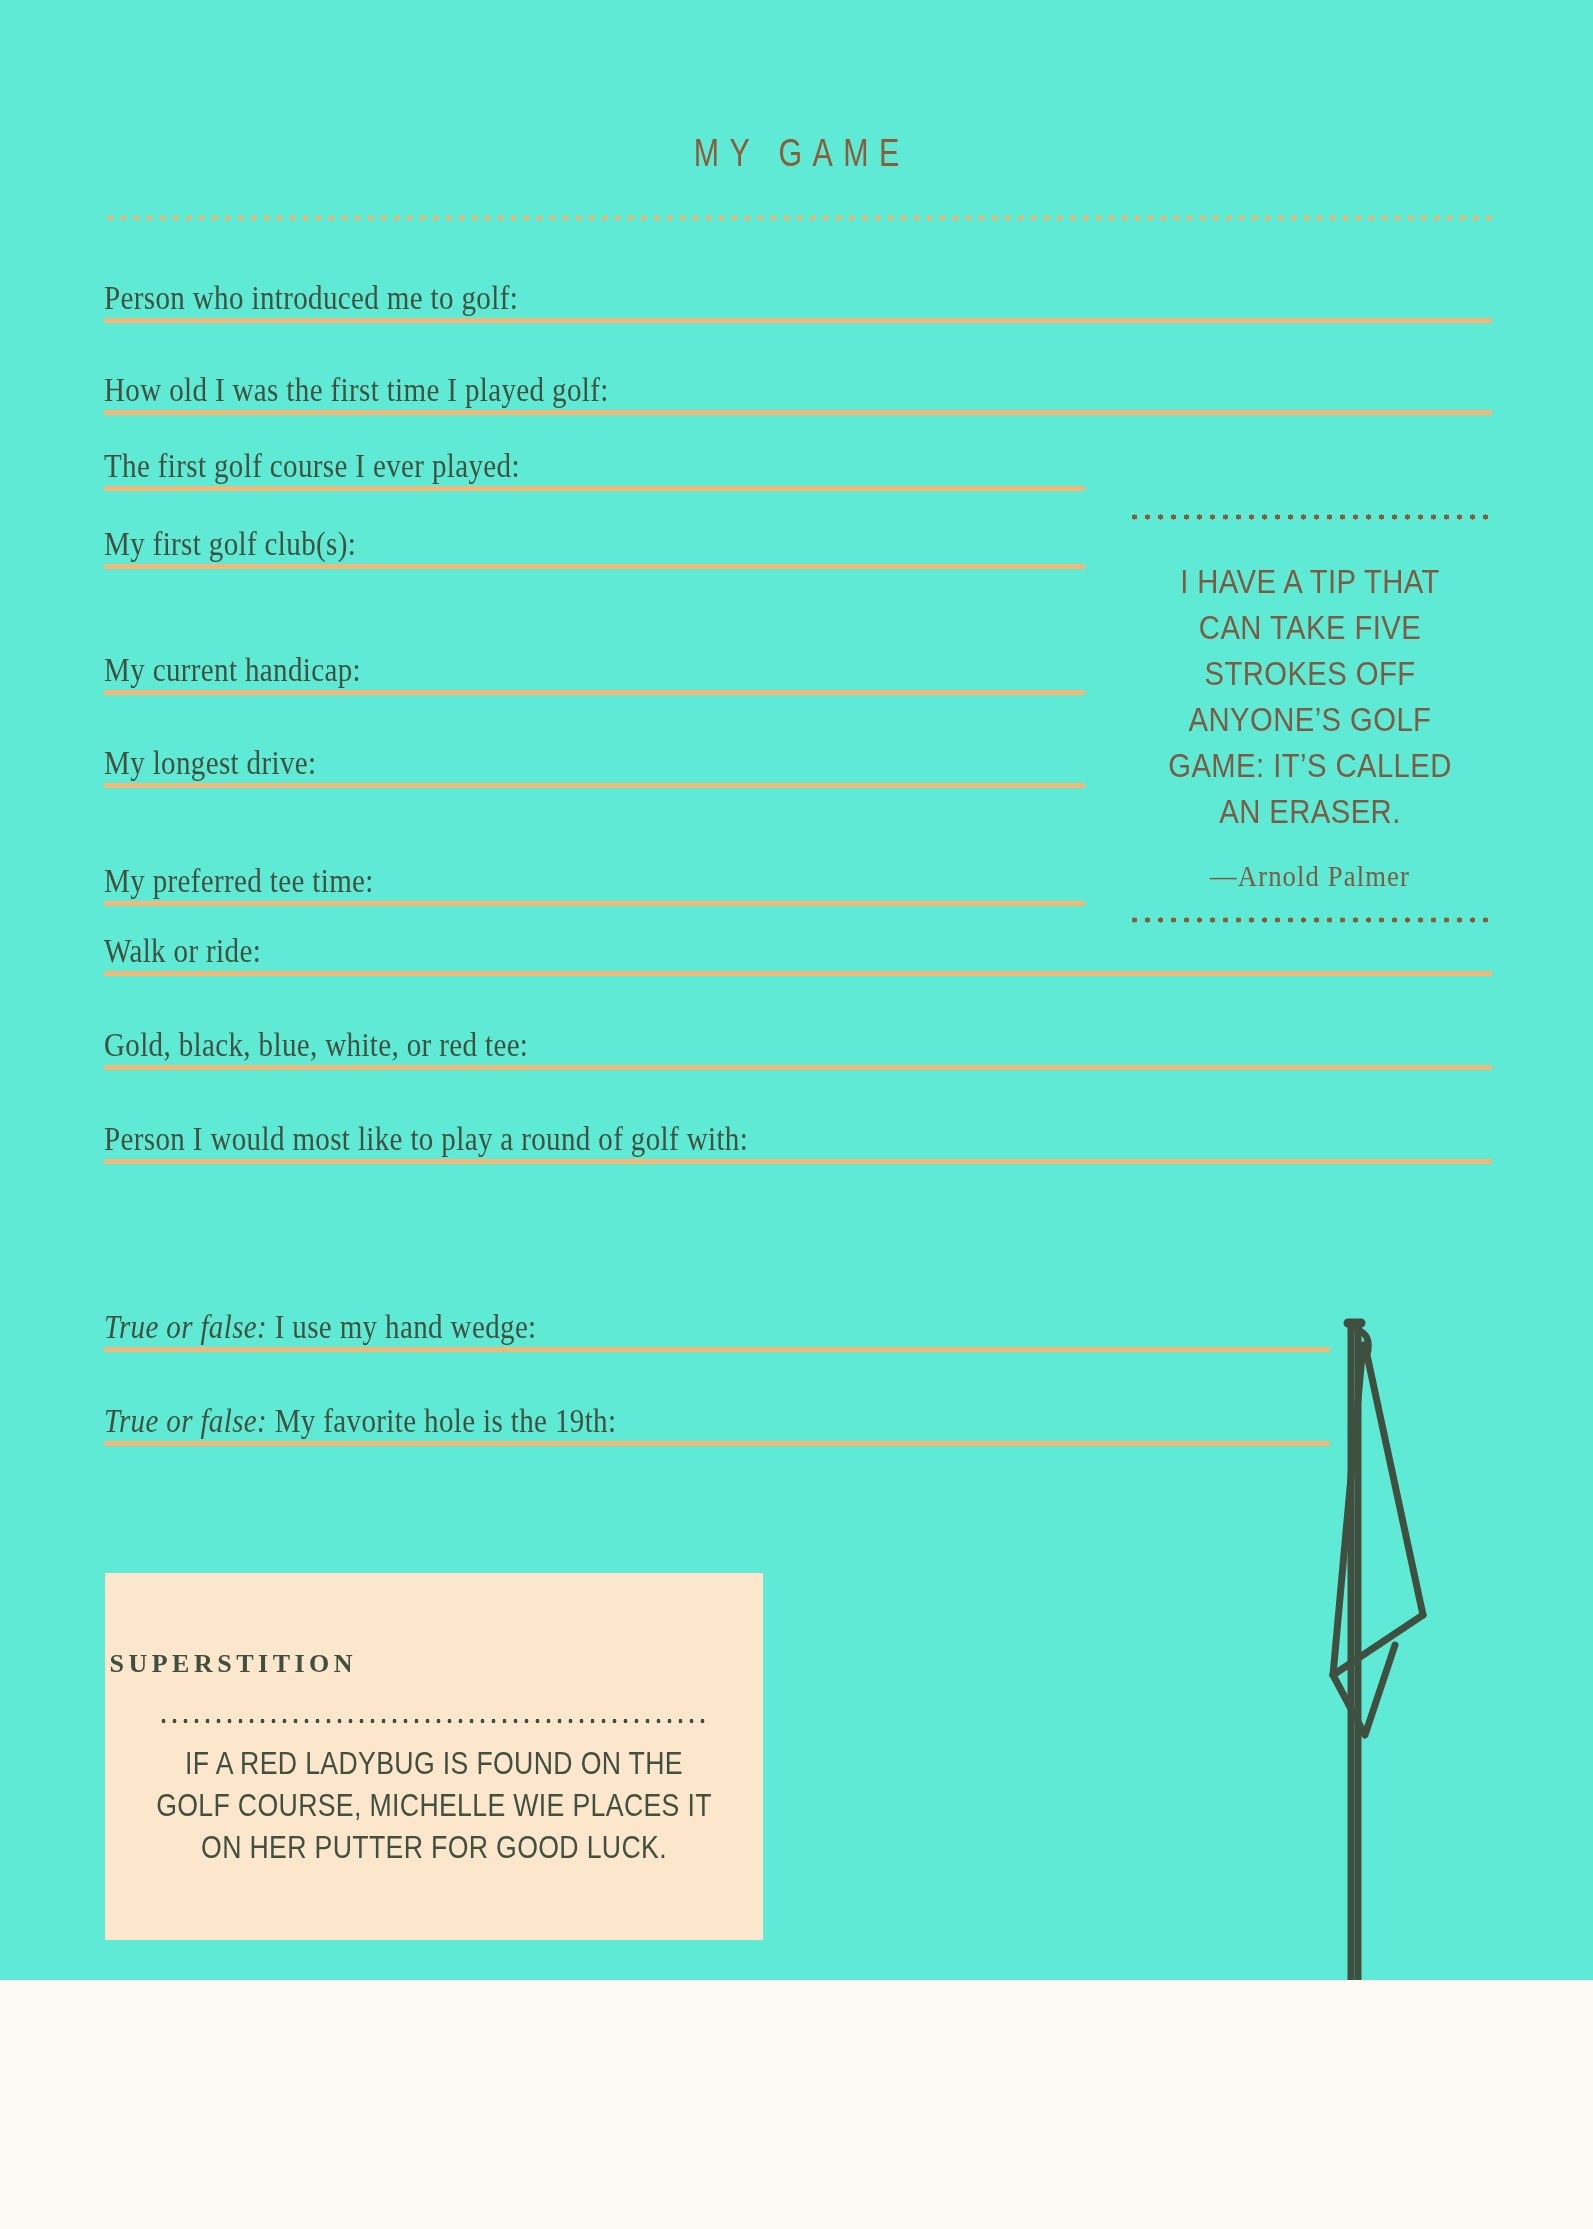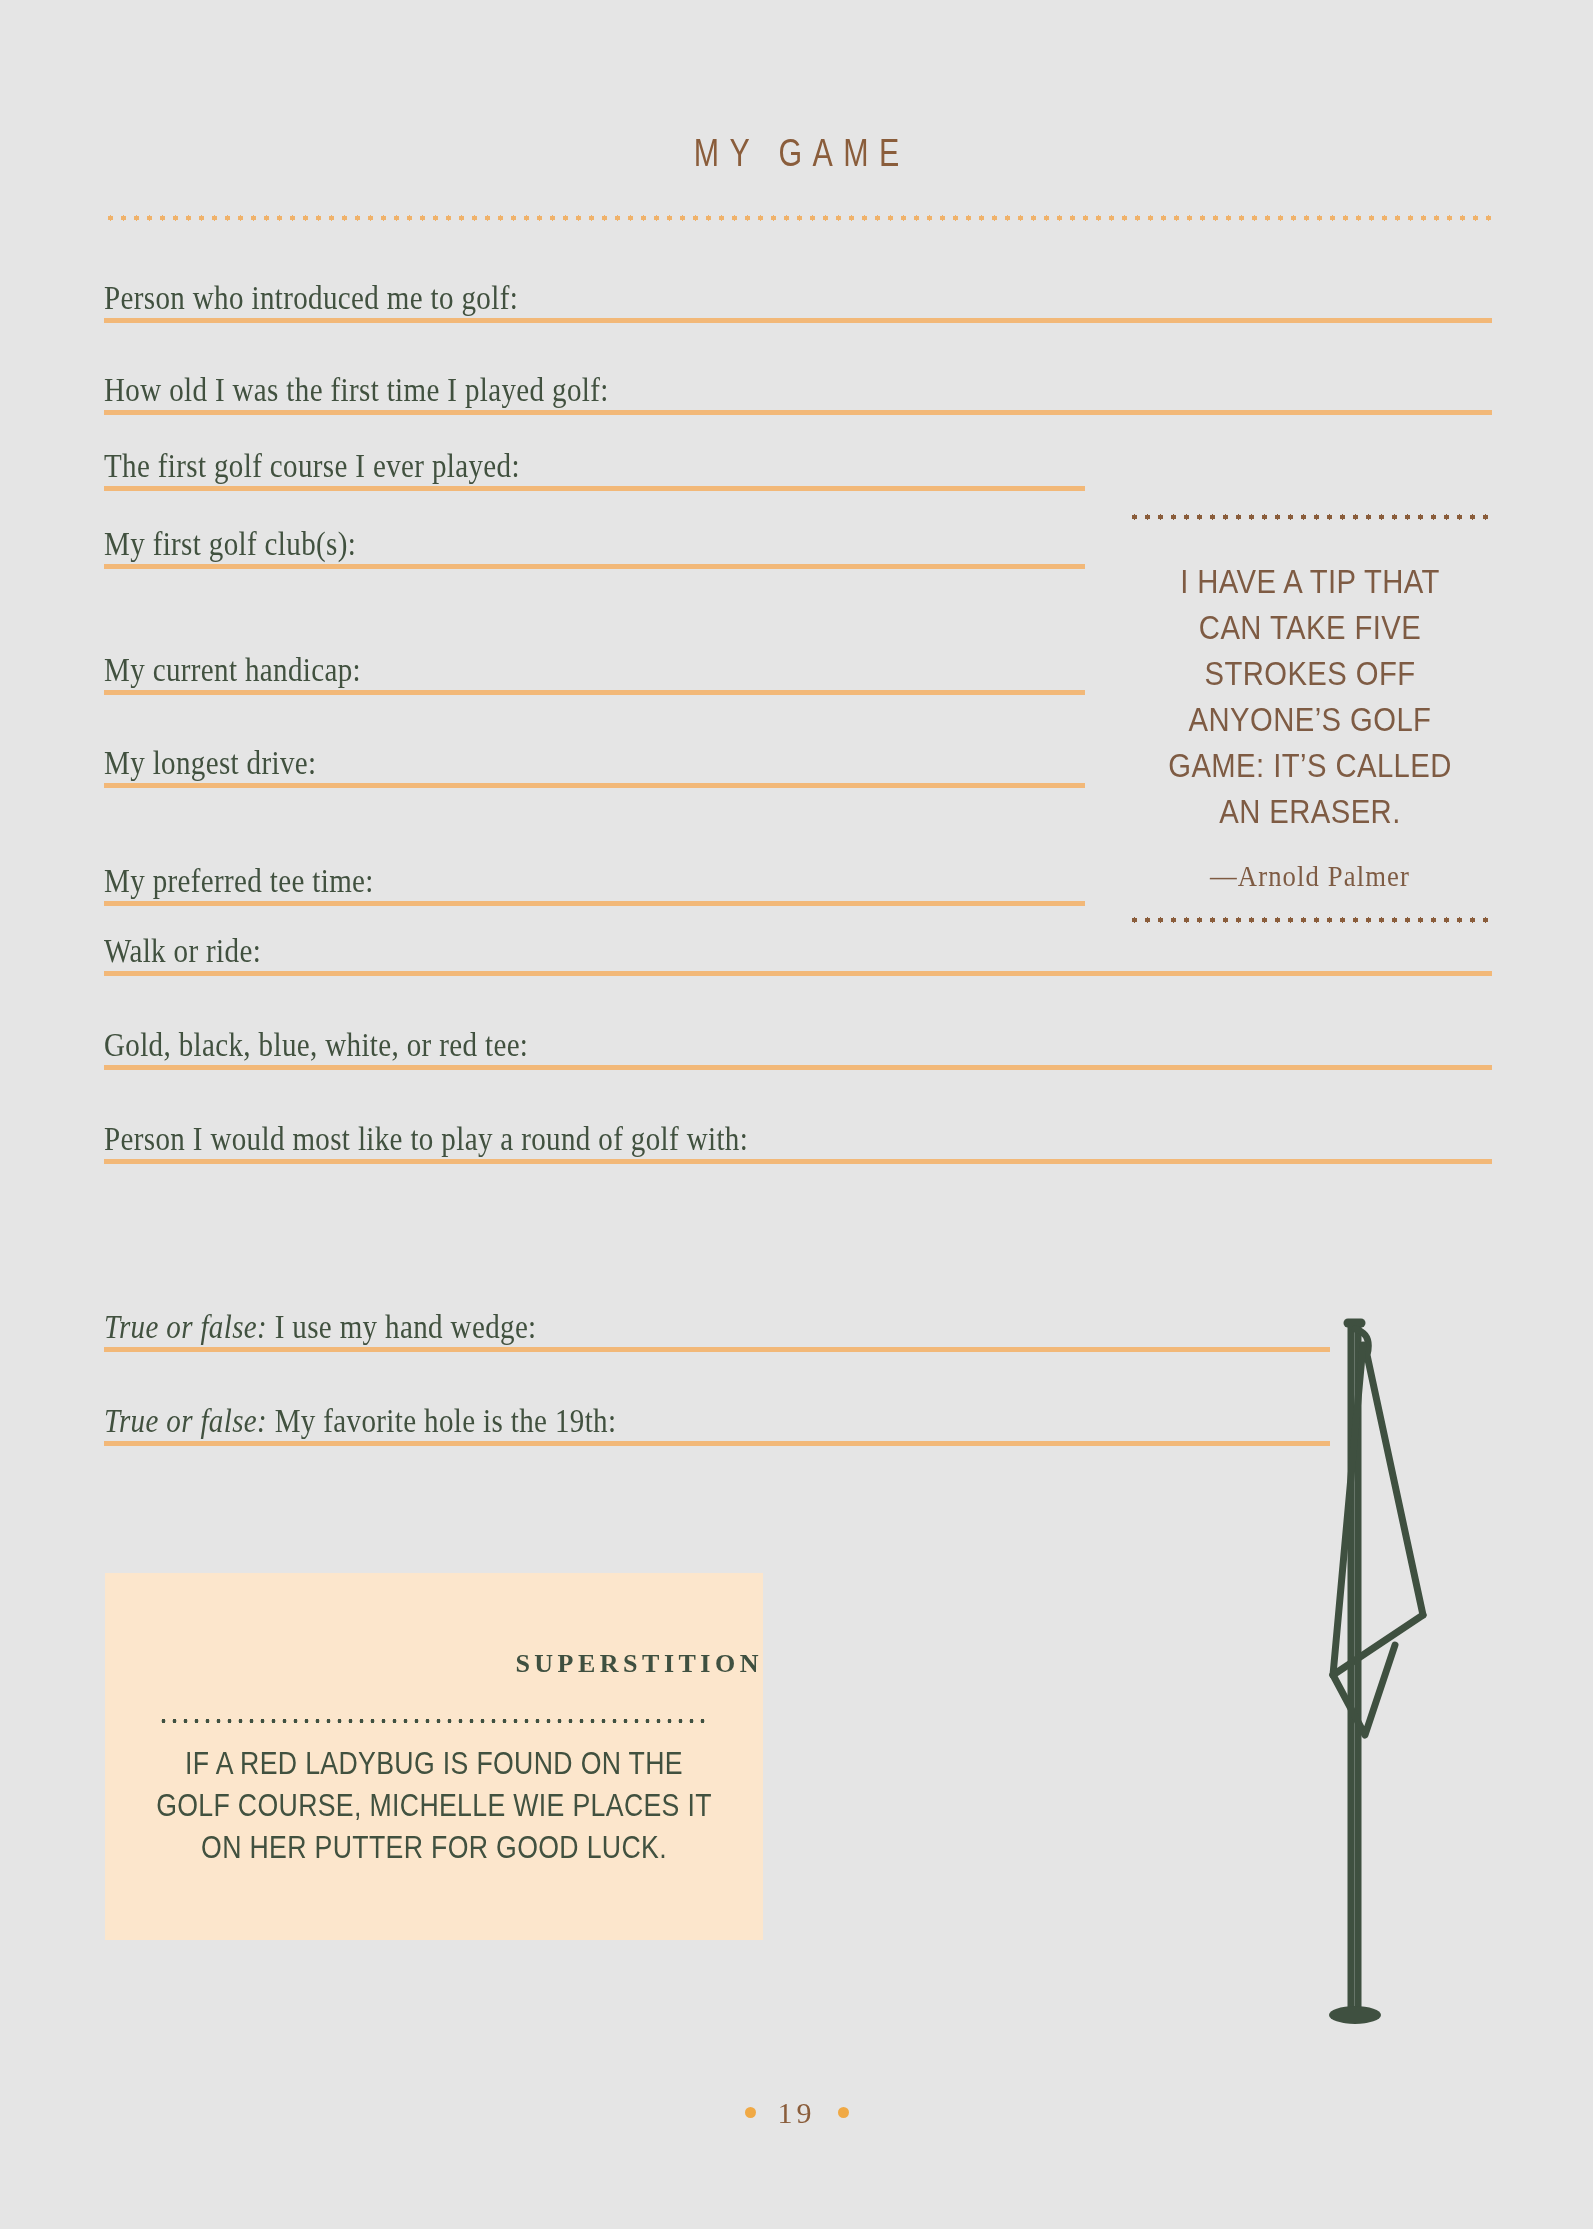--- a/index.html
+++ b/index.html
@@ -3,22 +3,22 @@
 <meta charset="utf-8">
 <style>
   html, body {
     margin: 0;
     padding: 0;
     background: #FDFAF4;
   }
   .page {
     position: relative;
     width: 1593px;
-    height: 2229px;
-    background: #e5e5e5;
+    height: 1980px;
+    background: #5eead4;
     overflow: hidden;
     font-family: "Liberation Serif", serif;
   }
 
   
   .page-title {
     position: absolute;
     left: 0;
     top: 132px;
     width: 1593px;
@@ -111,21 +111,21 @@
   .super-box {
     position: absolute;
     left: 105px;
     top: 1573px;
     width: 658px;
     height: 367px;
     background: #FCE6CC;
   }
   .super-title {
     margin-top: 76px;
-    text-align: right;
+    text-align: left;
     font-size: 26px;
     letter-spacing: 4.5px;
     text-indent: 4.5px;
     font-weight: bold;
     color: #3F5040;
   }
   .super-box .dotrule.s-rule {
     position: absolute;
     left: 53px;
     top: 144px;

